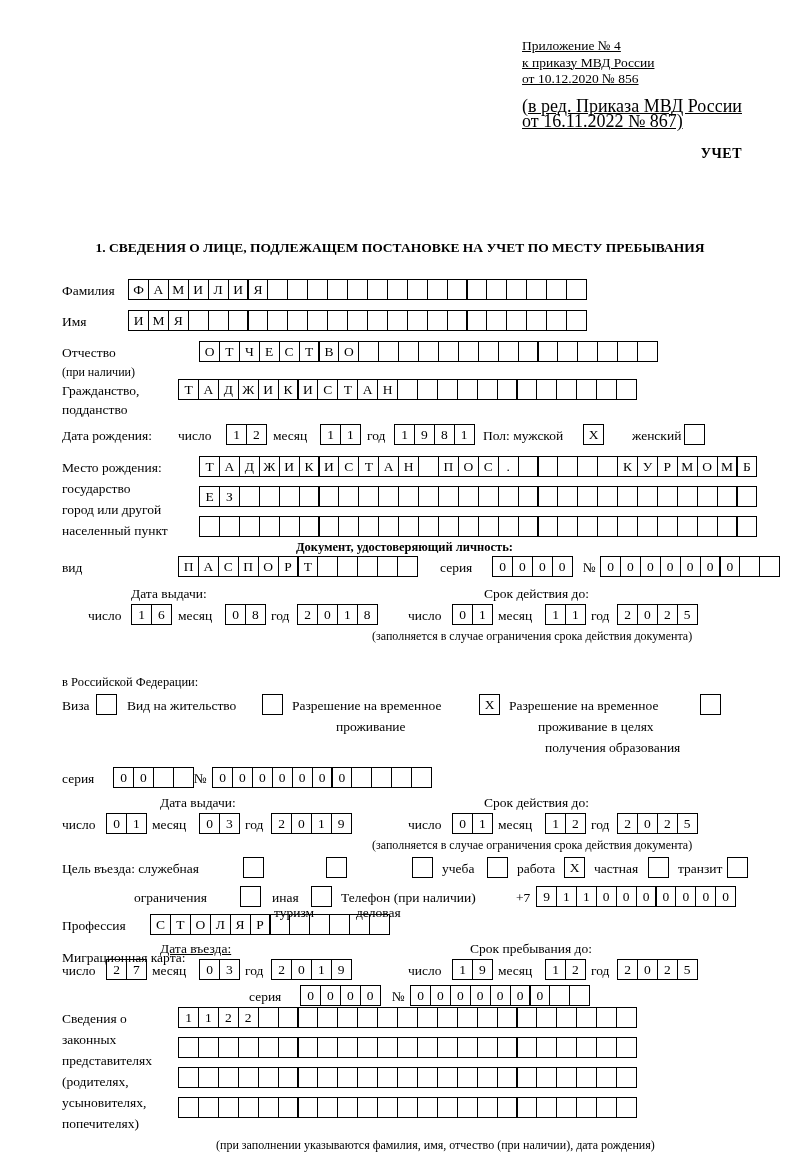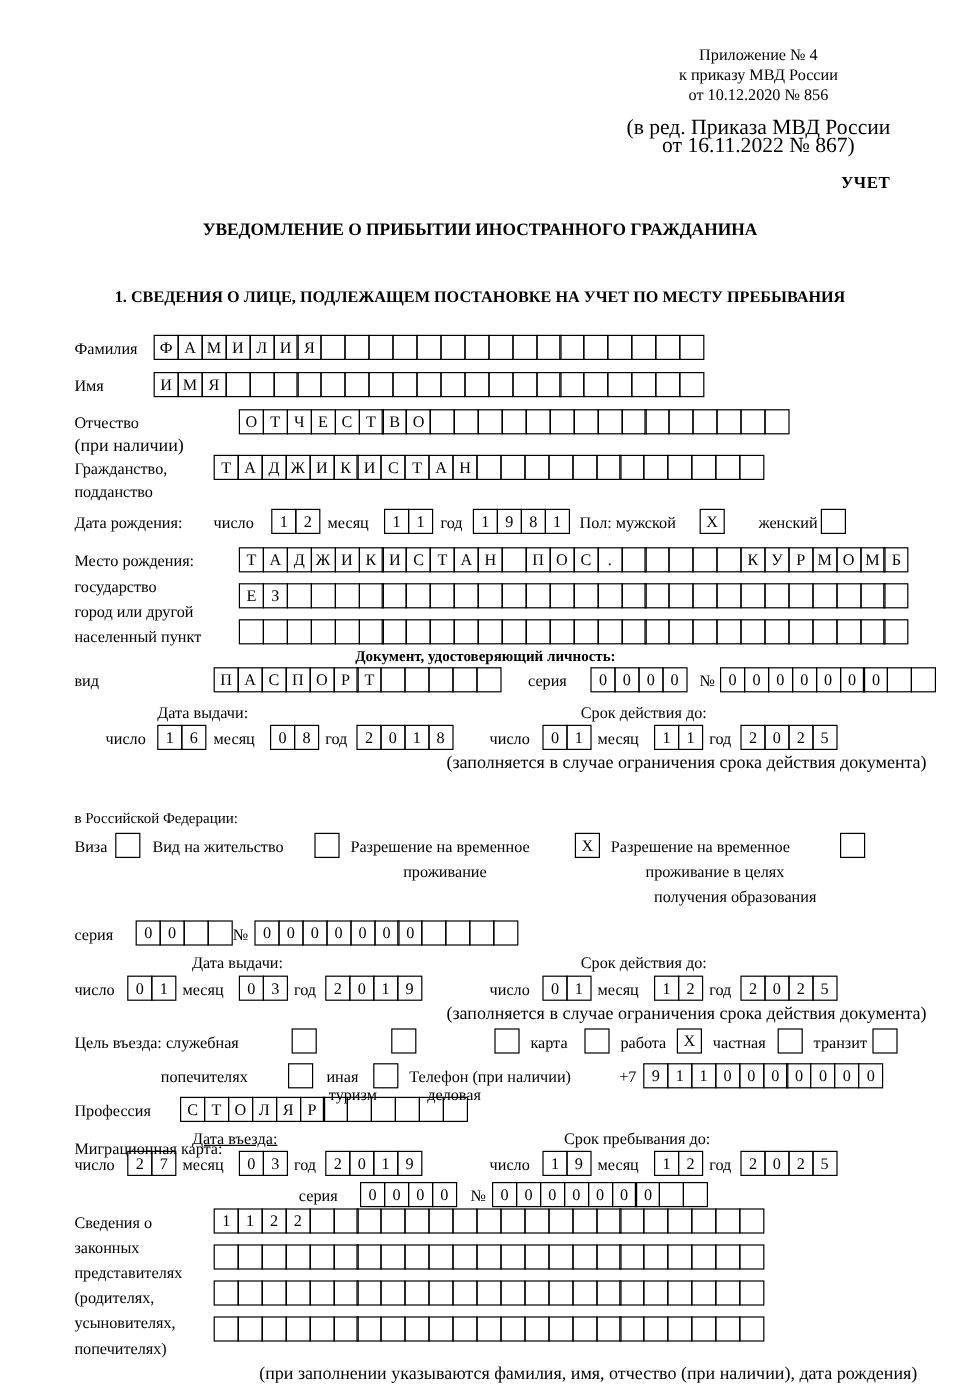--- a/index.html
+++ b/index.html
@@ -19,23 +19,24 @@
     position: relative;
     width: 800px;
     height: 1163px;
     padding: 0;
   }
   
   .hdr {
     position: absolute;
     top: 38px;
     right: 58px;
-    text-align: center;
+    text-align: left;
     font-size: 13.5px;
     line-height: 16.5px;
+    text-decoration: underline;
   }
   .hdr .sub {
     margin-top: 11px;
     font-size: 18px;
     line-height: 15.5px;
   }
   .forma {
     position: absolute;
     top: 146px;
     right: 58px;
@@ -71,21 +72,21 @@
   }
 
   
   .t {
     position: absolute;
     font-size: 13.5px;
     line-height: 16px;
     white-space: nowrap;
   }
   .t.small {
-    font-size: 15px;
+    font-size: 12px;
   }
   .t.b {
     font-weight: bold;
   }
 
   
   .cells {
     position: absolute;
     display: flex;
   }
@@ -122,21 +123,20 @@
     <div>от 10.12.2020 № 856</div>
     <div class="sub">
       <div>(в ред. Приказа МВД России</div>
       <div>от 16.11.2022 № 867)</div>
     </div>
   </div>
 
   <div class="forma">УЧЕТ</div>
 
   <div class="title">
-    <div>УВЕДОМЛЕНИЕ О ПРИБЫТИИ ИНОСТРАННОГО ГРАЖДАНИНА</div>
   </div>
 
   <div class="section1">1. СВЕДЕНИЯ О ЛИЦЕ, ПОДЛЕЖАЩЕМ ПОСТАНОВКЕ НА УЧЕТ ПО МЕСТУ ПРЕБЫВАНИЯ</div>
 
   <div class="t" style="top:283px; left:62px;">Фамилия</div>
   <div class="cells" id="surname-cells" style="top:279px; left:128px;">
       <div class="cell">Ф</div>
       <div class="cell">А</div>
       <div class="cell">М</div>
       <div class="cell">И</div>
@@ -516,30 +516,30 @@
     </div>
 
   <div class="t small" style="top:837px; left:372px;">(заполняется в случае ограничения срока действия документа)</div>
 
   <div class="t" style="top:861px; left:62px;">Цель въезда: служебная</div>
   <div class="box" id="purpose-service-box" style="top:857px; left:243px;"></div>
   <div class="t" style="top:861px; left:274px;margin-top:44px;">туризм</div>
   <div class="box" id="purpose-tourism-box" style="top:857px; left:326px;"></div>
   <div class="t" style="top:861px; left:356px;margin-top:44px;">деловая</div>
   <div class="box" id="purpose-business-box" style="top:857px; left:412px;"></div>
-  <div class="t" style="top:861px; left:442px;">карта</div>
+  <div class="t" style="top:861px; left:442px;">учеба</div>
   <div class="box" id="purpose-study-box" style="top:857px; left:487px;"></div>
   <div class="t" style="top:861px; left:517px;">работа</div>
   <div class="box" id="purpose-work-box" style="top:857px; left:564px;">X</div>
   <div class="t" style="top:861px; left:594px;">частная</div>
   <div class="box" id="purpose-private-box" style="top:857px; left:648px;"></div>
   <div class="t" style="top:861px; left:678px;">транзит</div>
   <div class="box" id="purpose-transit-box" style="top:857px; left:727px;"></div>
 
-  <div class="t" style="top:890px; left:134px;">попечителях</div>
+  <div class="t" style="top:890px; left:134px;">ограничения</div>
   <div class="box" id="purpose-humanitarian-box" style="top:886px; left:240px;"></div>
   <div class="t" style="top:890px; left:272px;">иная</div>
   <div class="box" id="purpose-other-box" style="top:886px; left:311px;"></div>
   <div class="t" style="top:890px; left:341px;">Телефон (при наличии)</div>
   <div class="t" style="top:890px; left:516px;">+7</div>
   <div class="cells" id="phone-cells" style="top:886px; left:536px;">
       <div class="cell">9</div>
       <div class="cell">1</div>
       <div class="cell">1</div>
       <div class="cell">0</div>

